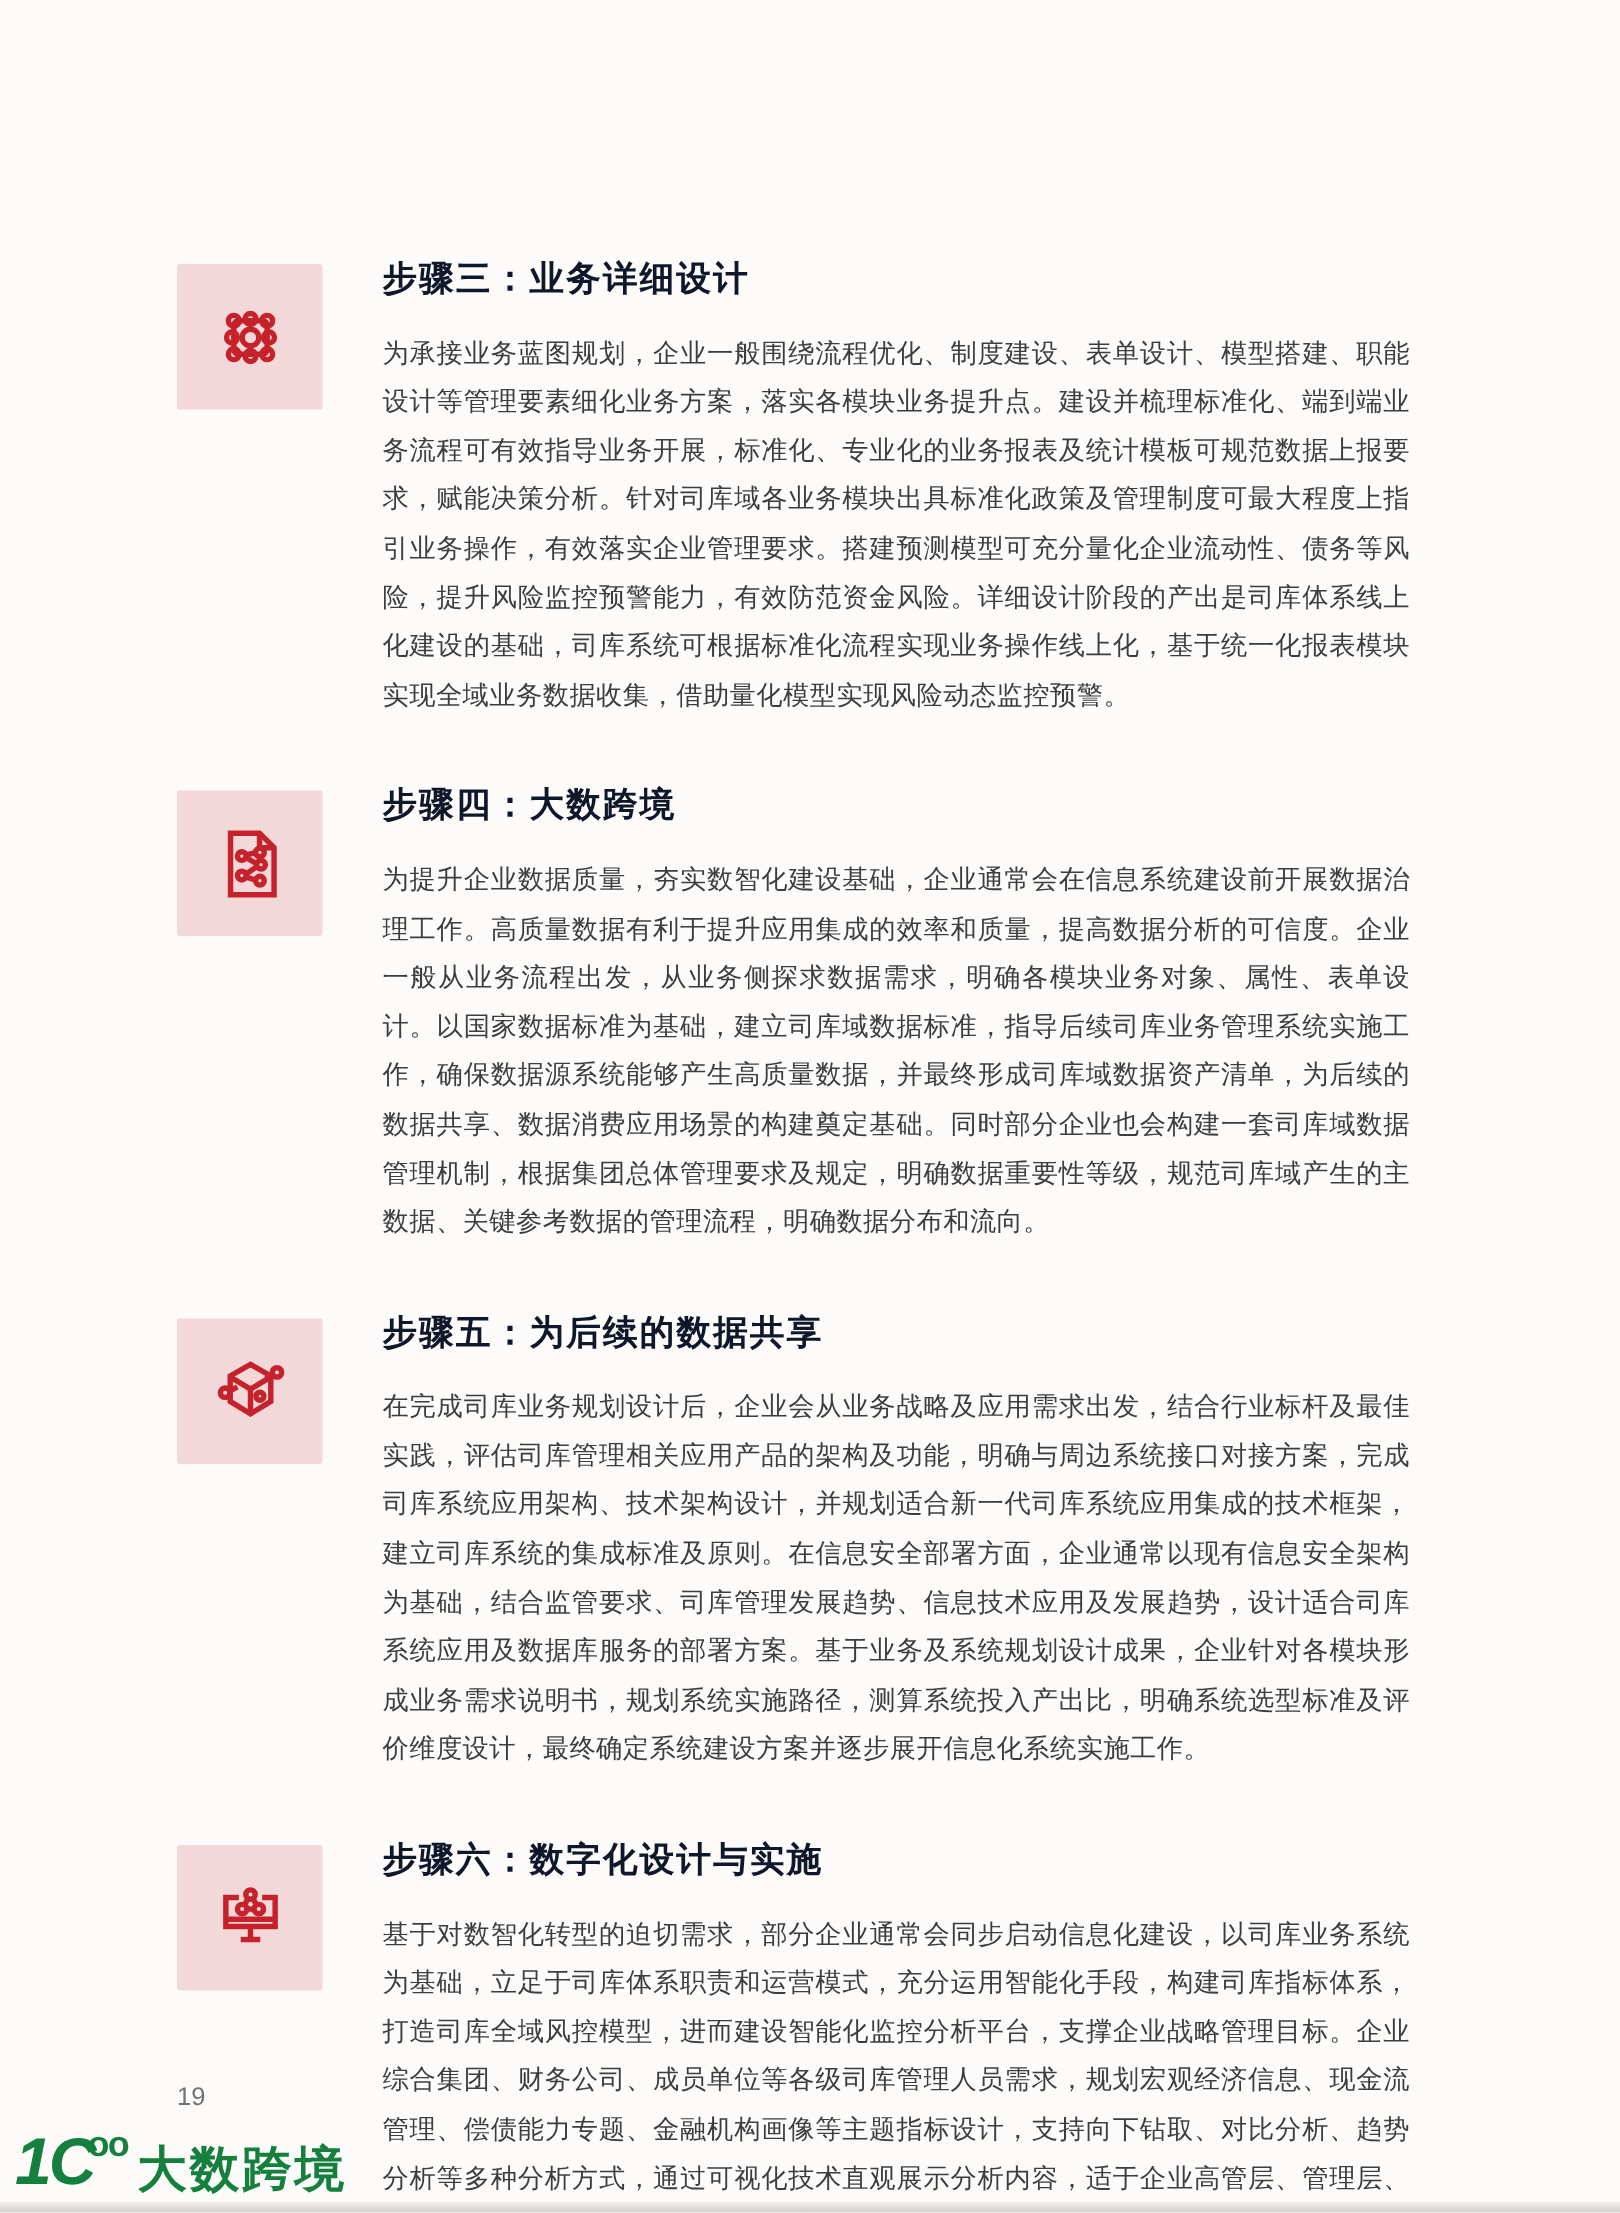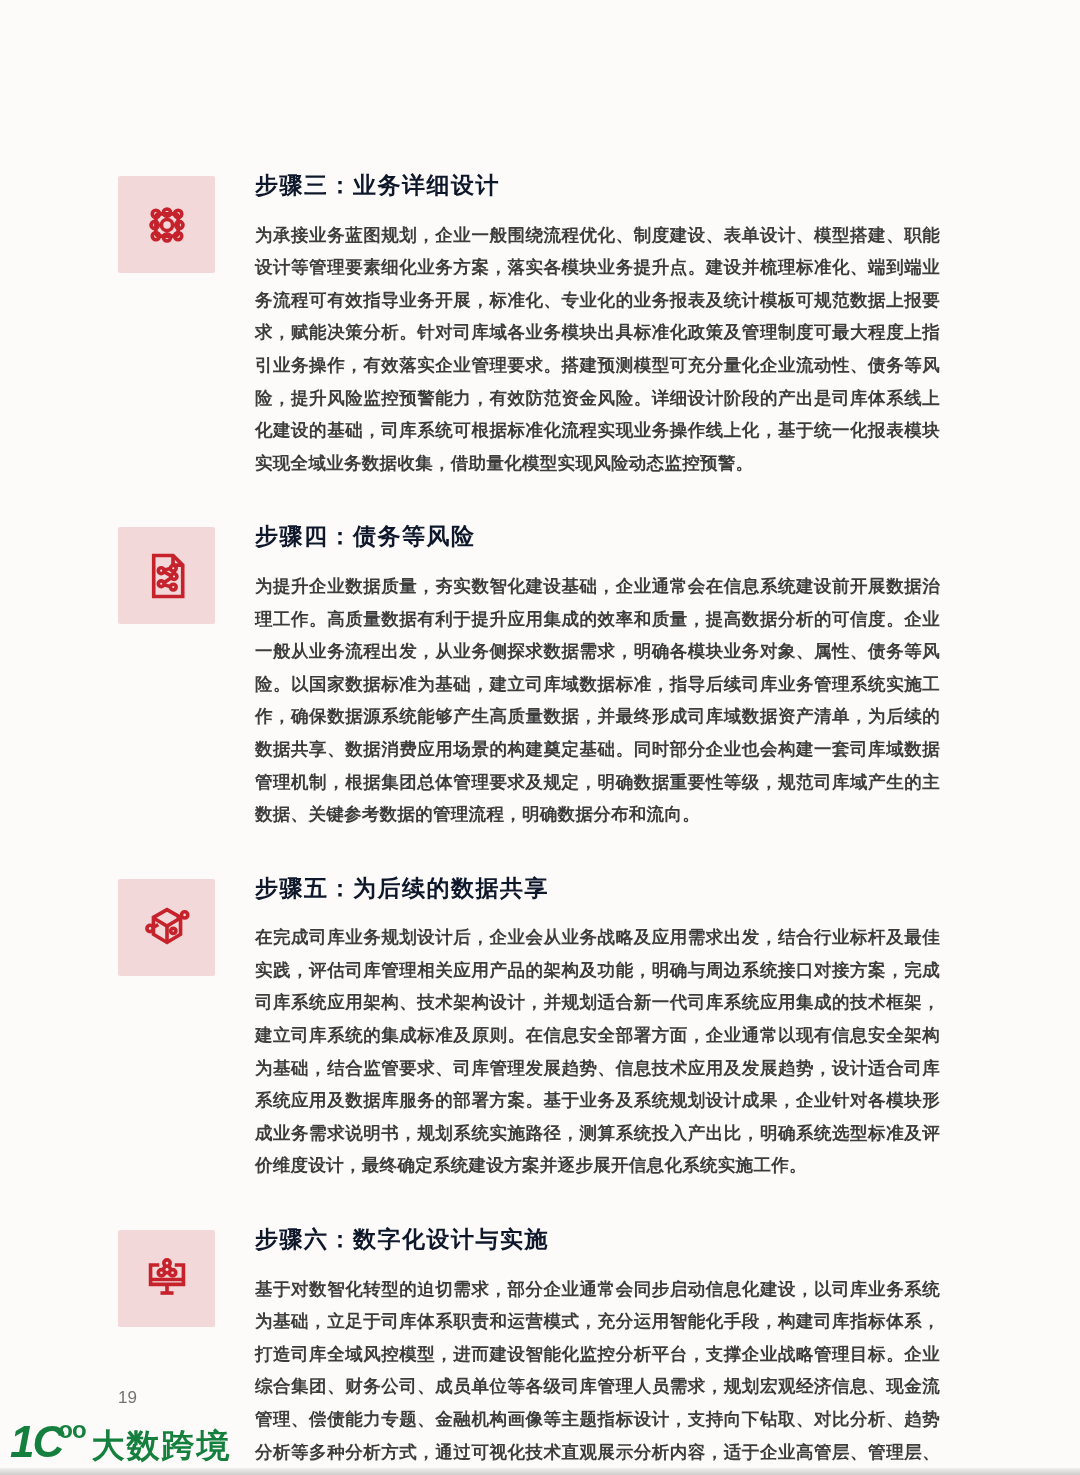--- a/index.html
+++ b/index.html
@@ -26,21 +26,21 @@
   .icon-box svg{width:58px;height:58px;display:block;}
   .section-text{
     margin-left:40px;width:685px;
   }
   .section-title{
     color:#0f172a;font-size:23px;font-weight:bold;letter-spacing:1.5px;
     margin:0 0 19px 0;line-height:1.2;
   }
   .section-body{
     color:#3d3d3d;font-size:17.5px;line-height:32.6px;text-align:justify;
-    letter-spacing:0.3px;margin:0;font-weight:bold;
+    letter-spacing:0.3px;margin:0;
   }
   .page-number{
     position:absolute;left:118px;top:1388px;color:#737373;font-size:17px;
   }
   .watermark{
     position:absolute;left:10px;top:1418px;color:#15803d;
     display:flex;align-items:flex-end;user-select:none;
   }
   .wm-mark{
     font-size:44px;font-weight:bold;font-style:italic;line-height:1;
@@ -95,22 +95,22 @@
           <circle cx="9.6" cy="15.2" r="1.2"></circle>
           <circle cx="14.6" cy="16.6" r="1.2"></circle>
           <path d="M10.7 10.2 L13.8 12"></path>
           <path d="M10.8 9.5 L13.4 8.9"></path>
           <path d="M10.7 14.8 L13.8 12.7"></path>
           <path d="M10.8 15.6 L13.4 16.4"></path>
         </svg>
       </span>
     </div>
     <div class="section-text">
-      <h2 class="section-title">步骤四：债务等风险</h2>
-      <p class="section-body">为提升企业数据质量，夯实数智化建设基础，企业通常会在信息系统建设前开展数据治理工作。高质量数据有利于提升应用集成的效率和质量，提高数据分析的可信度。企业一般从业务流程出发，从业务侧探求数据需求，明确各模块业务对象、属性、债务等风险。以国家数据标准为基础，建立司库域数据标准，指导后续司库业务管理系统实施工作，确保数据源系统能够产生高质量数据，并最终形成司库域数据资产清单，为后续的数据共享、数据消费应用场景的构建奠定基础。同时部分企业也会构建一套司库域数据管理机制，根据集团总体管理要求及规定，明确数据重要性等级，规范司库域产生的主数据、关键参考数据的管理流程，明确数据分布和流向。</p>
+      <h2 class="section-title">步骤四：大数跨境</h2>
+      <p class="section-body">为提升企业数据质量，夯实数智化建设基础，企业通常会在信息系统建设前开展数据治理工作。高质量数据有利于提升应用集成的效率和质量，提高数据分析的可信度。企业一般从业务流程出发，从业务侧探求数据需求，明确各模块业务对象、属性、表单设计。以国家数据标准为基础，建立司库域数据标准，指导后续司库业务管理系统实施工作，确保数据源系统能够产生高质量数据，并最终形成司库域数据资产清单，为后续的数据共享、数据消费应用场景的构建奠定基础。同时部分企业也会构建一套司库域数据管理机制，根据集团总体管理要求及规定，明确数据重要性等级，规范司库域产生的主数据、关键参考数据的管理流程，明确数据分布和流向。</p>
     </div>
   </div>
 
   <div class="section">
     <div class="icon-box">
       <span>
         <svg viewBox="0 0 24 24" fill="none" stroke="#c5222c" stroke-width="1.5">
           <path d="M12 4.8 L17.6 8 V15 L12 18.4 L6.4 15 V8 Z"></path>
           <path d="M6.6 8.4 L12 11.6 L17.4 8.4"></path>
           <path d="M12 11.6 V18"></path>

